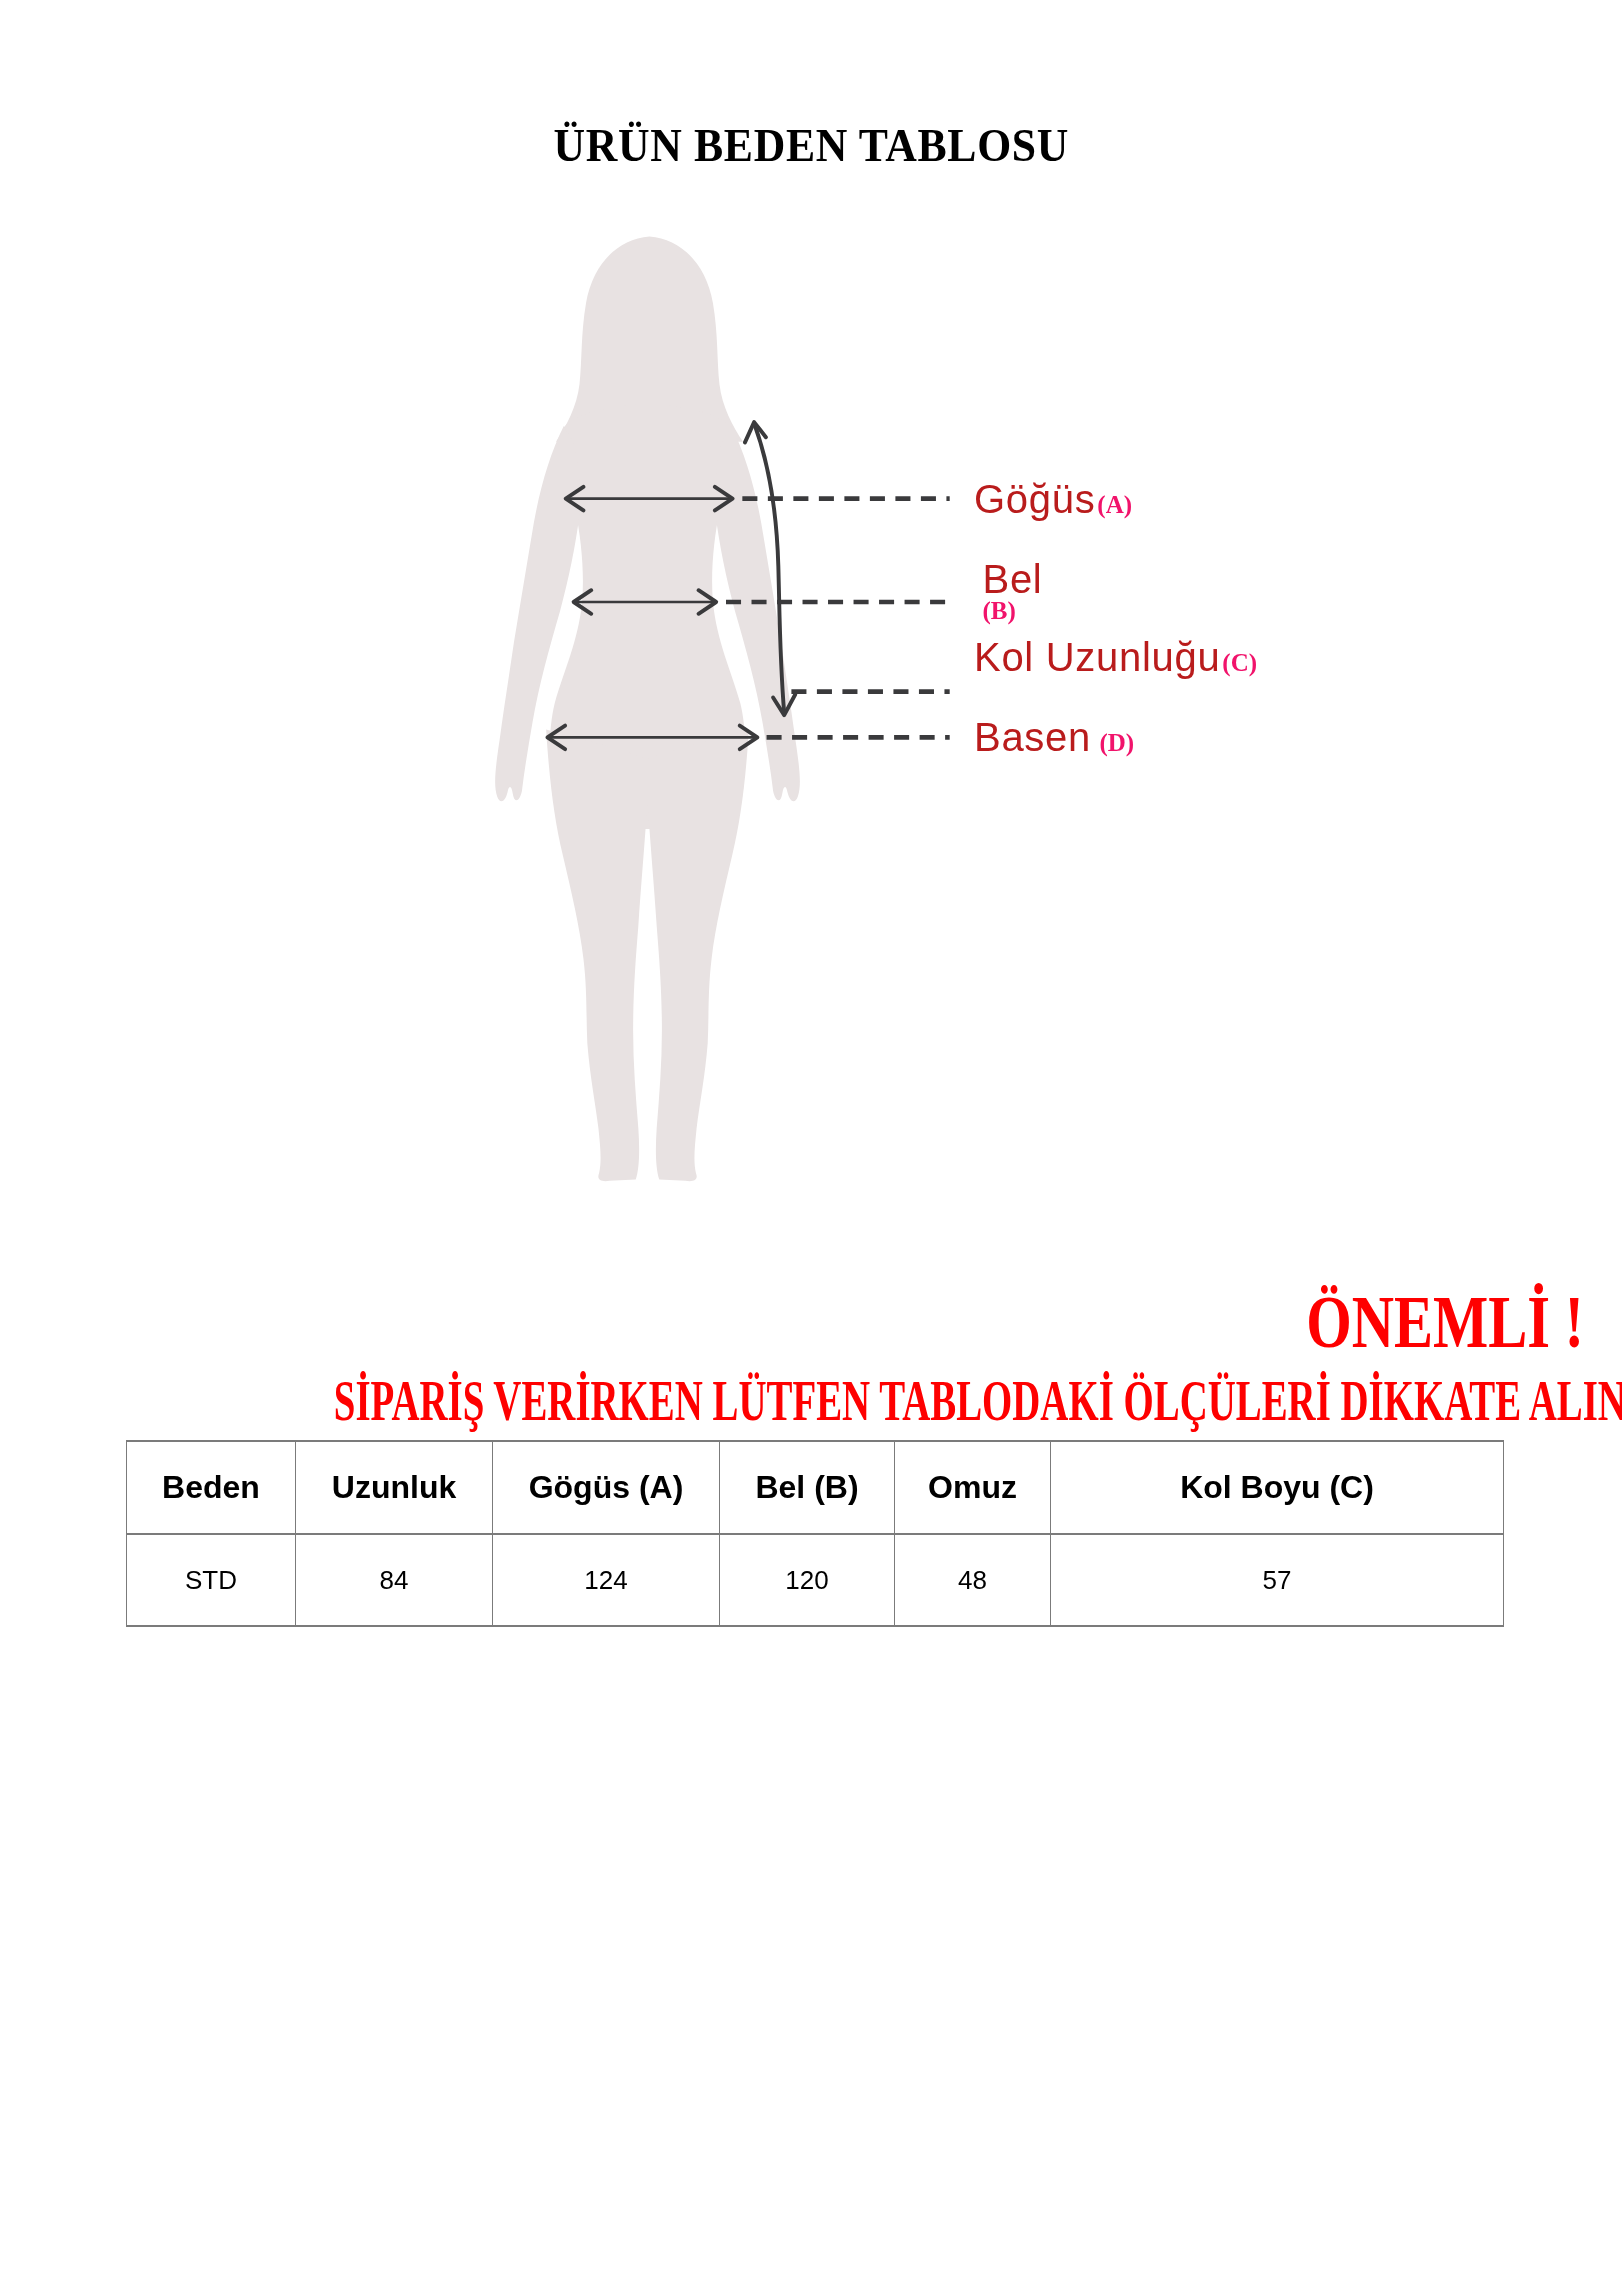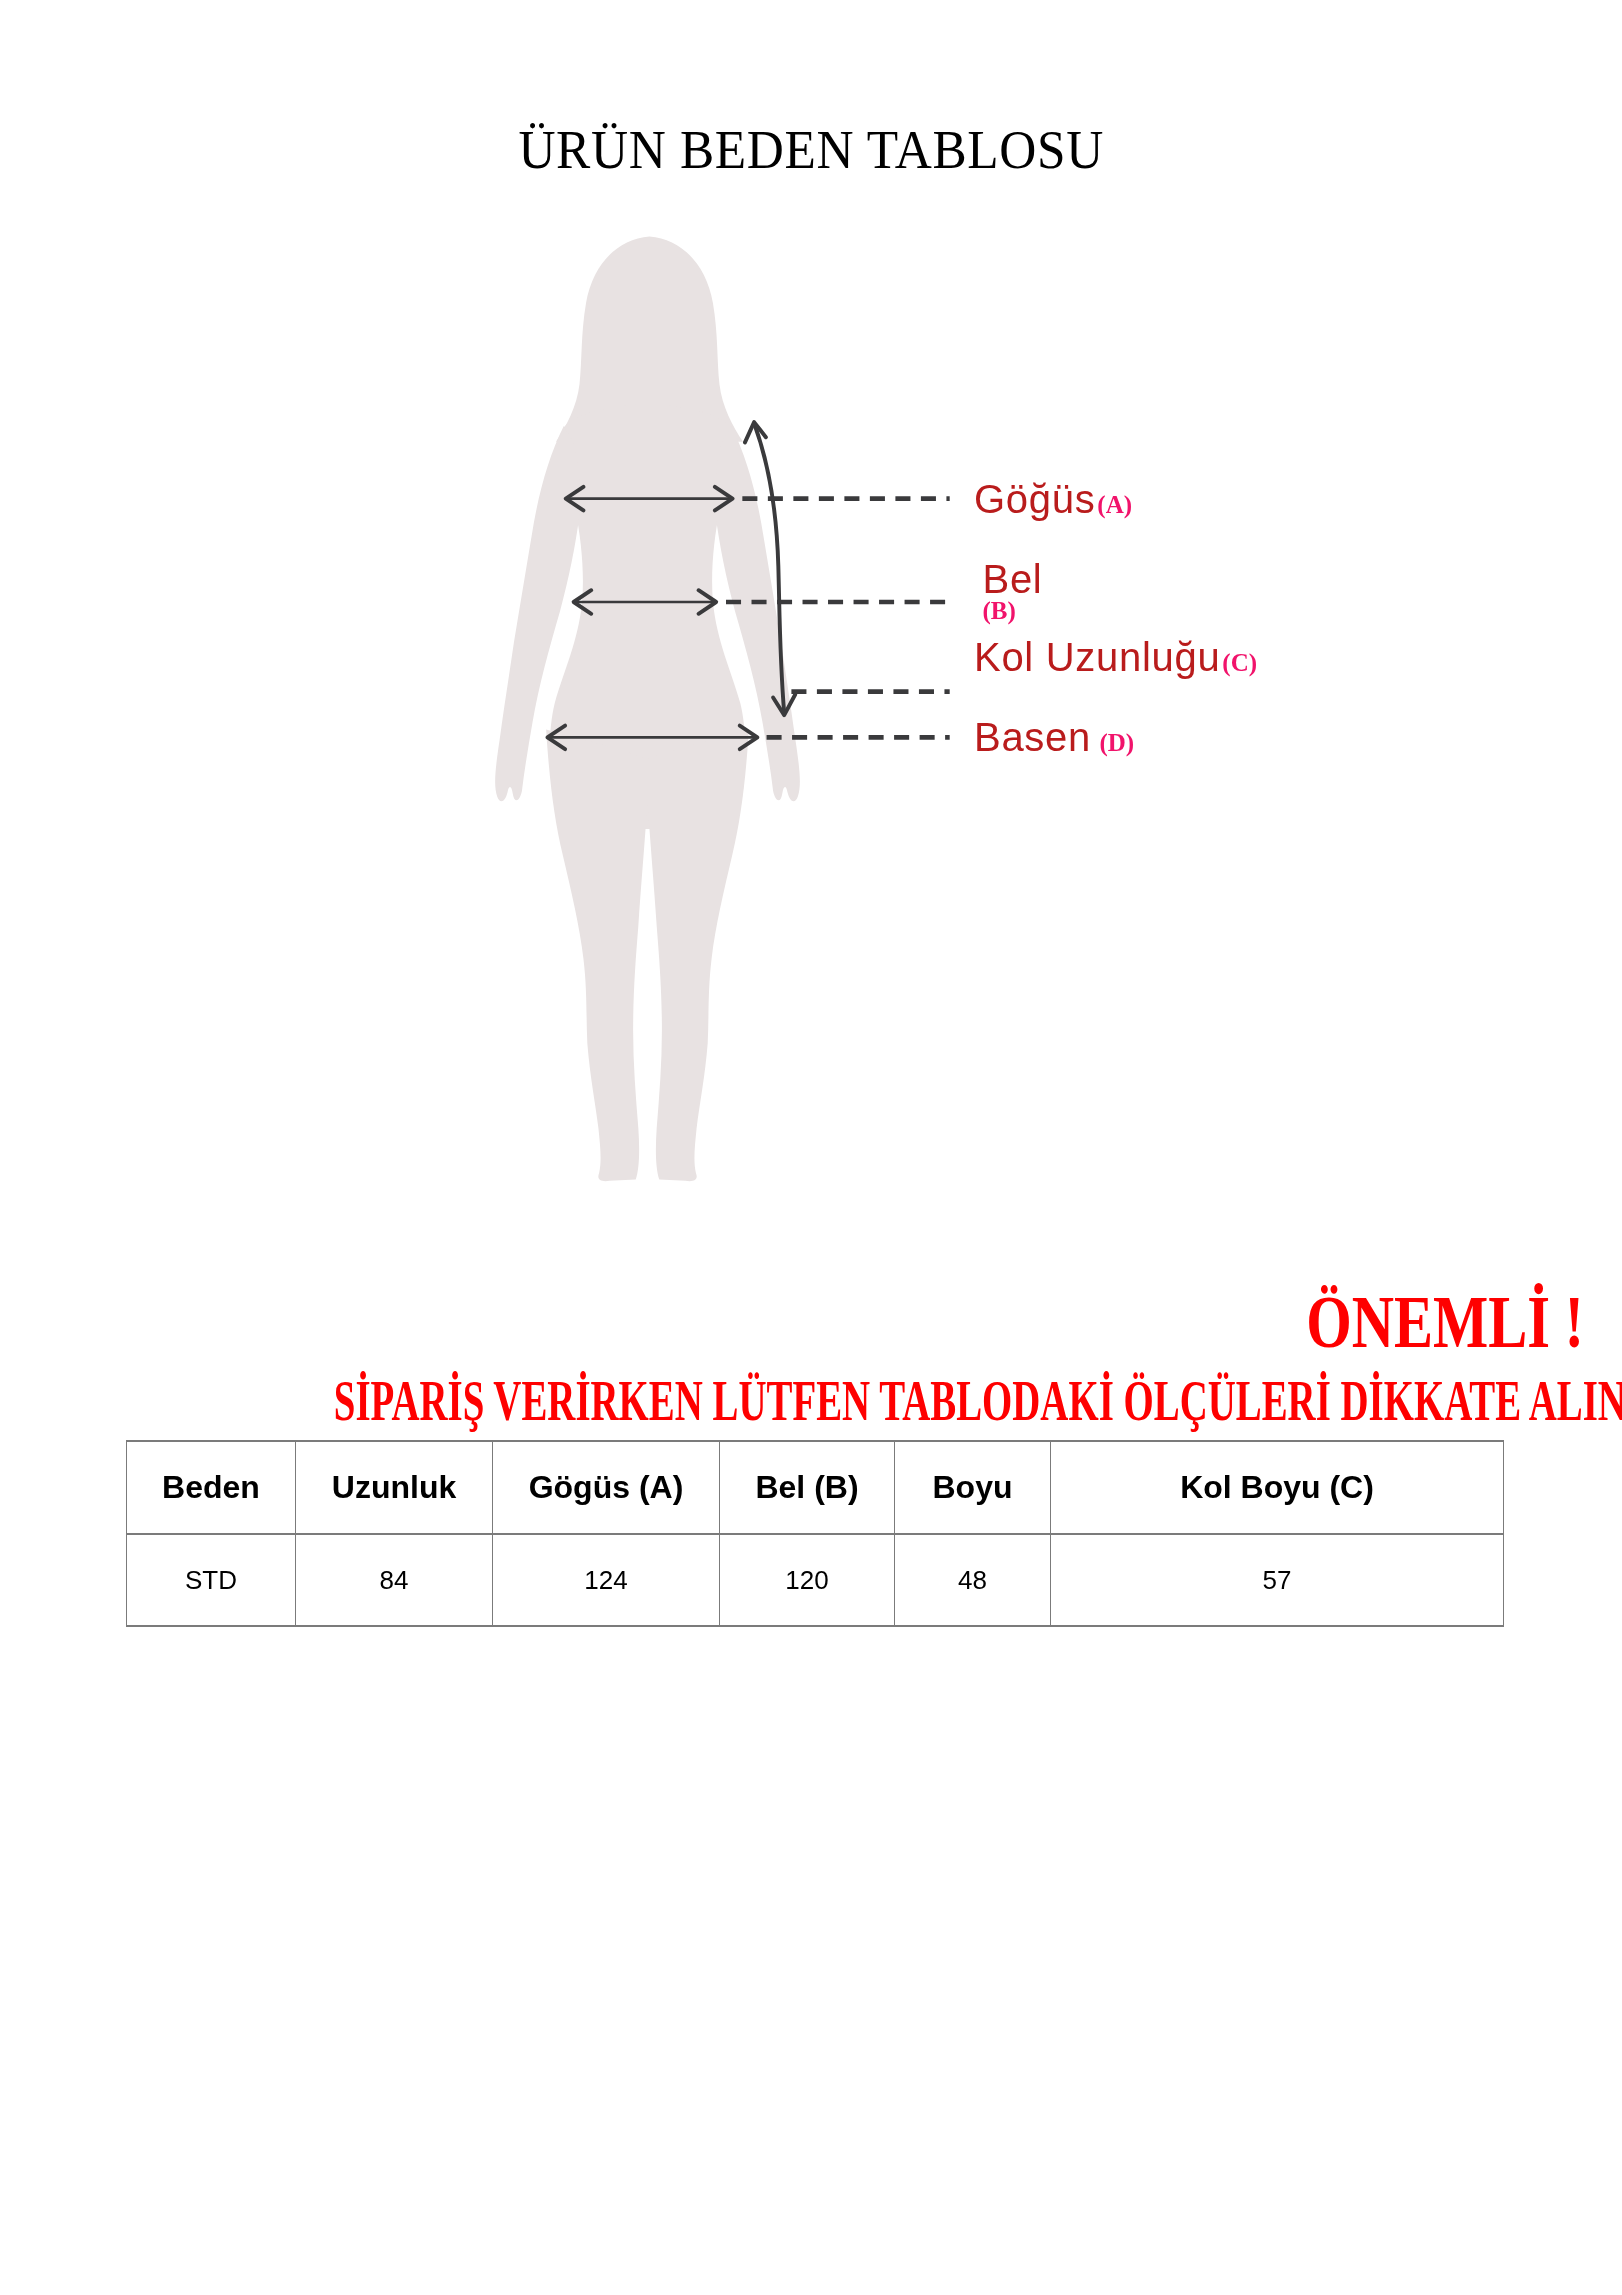--- a/index.html
+++ b/index.html
@@ -10,21 +10,21 @@
     font-family:"Liberation Sans",sans-serif;
     overflow:hidden;
   }
   .abs{position:absolute;}
 
   
   .page-title{
     left:0;top:119px;width:1623px;
     text-align:center;
     font-family:"Liberation Serif",serif;
-    font-size:54px;font-weight:400;color:#000;
+    font-size:46px;font-weight:700;color:#000;
     letter-spacing:0.7px;
   }
   .page-title .squeeze{display:inline-block;transform:scaleX(.95);transform-origin:center;}
 
   
   .diagram-svg{left:484px;top:232px;width:484px;height:982px;}
 
   .measure-label{
     left:974px;height:35px;
     display:flex;align-items:baseline;
@@ -204,21 +204,21 @@
     <col class="col-4">
       <col class="col-5">
       <col class="col-6">
   </colgroup>
   <thead>
     <tr>
       <th>Beden</th>
       <th>Uzunluk</th>
       <th>Gögüs (A)</th>
       <th>Bel (B)</th>
-      <th>Boyu</th>
+      <th>Omuz</th>
       <th>Kol Boyu (C)</th>
     </tr>
   </thead>
   <tbody>
     <tr>
       <td>STD</td>
       <td>84</td>
       <td>124</td>
       <td>120</td>
       <td>48</td>

